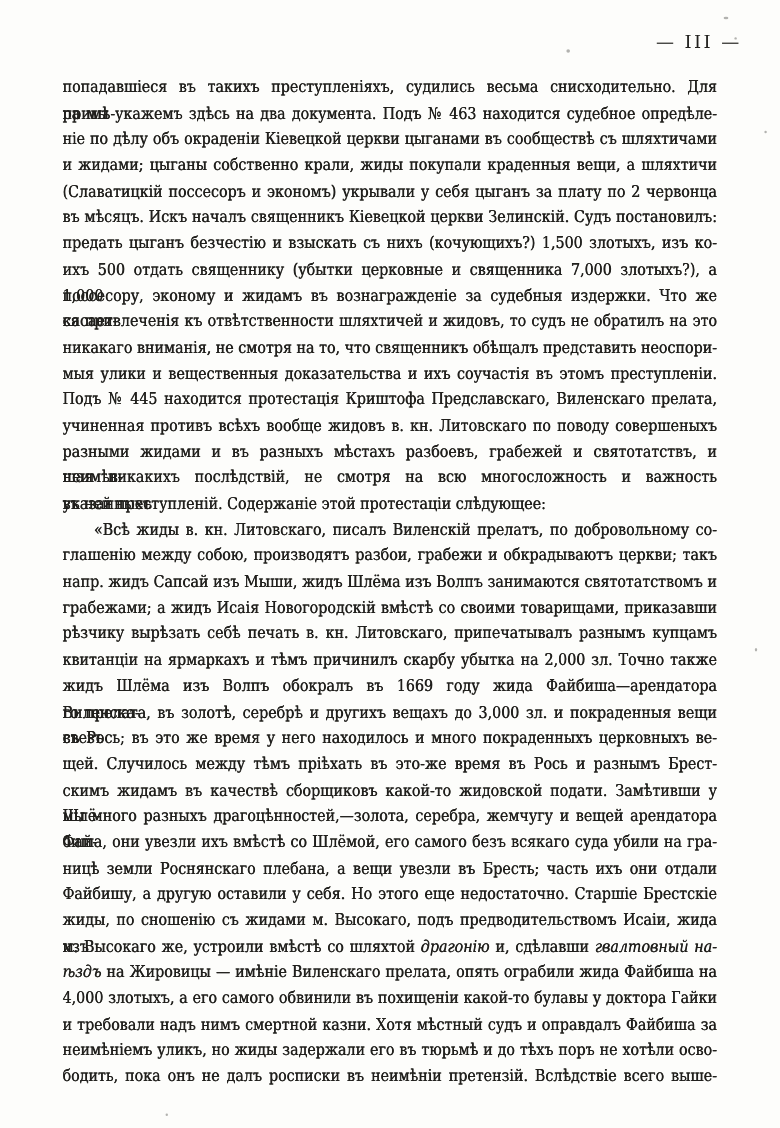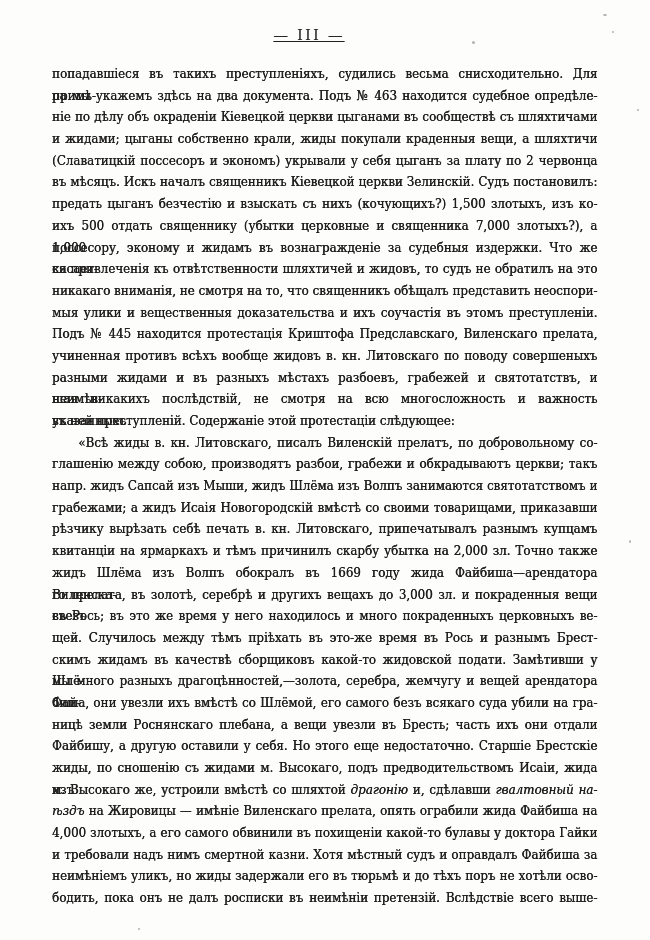--- a/index.html
+++ b/index.html
@@ -12,25 +12,24 @@
     width: 650px;
     height: 940px;
     overflow: hidden;
     font-family: "DejaVu Serif", serif;
   }
   .page-header {
     position: absolute;
     top: 26px;
     left: 0;
     width: 618px;
-    text-align: center;
+    text-align: right;
     font-size: 15px;
     letter-spacing: 2px;
     white-space: pre;
-    text-decoration: underline;
   }
   .text-block {
     position: absolute;
     left: 52px;
     top: 63px;
     width: 624px;           
     transform: scaleX(0.874);
     transform-origin: 0 0;
     font-size: 13.6px;
     line-height: 21.7px;

